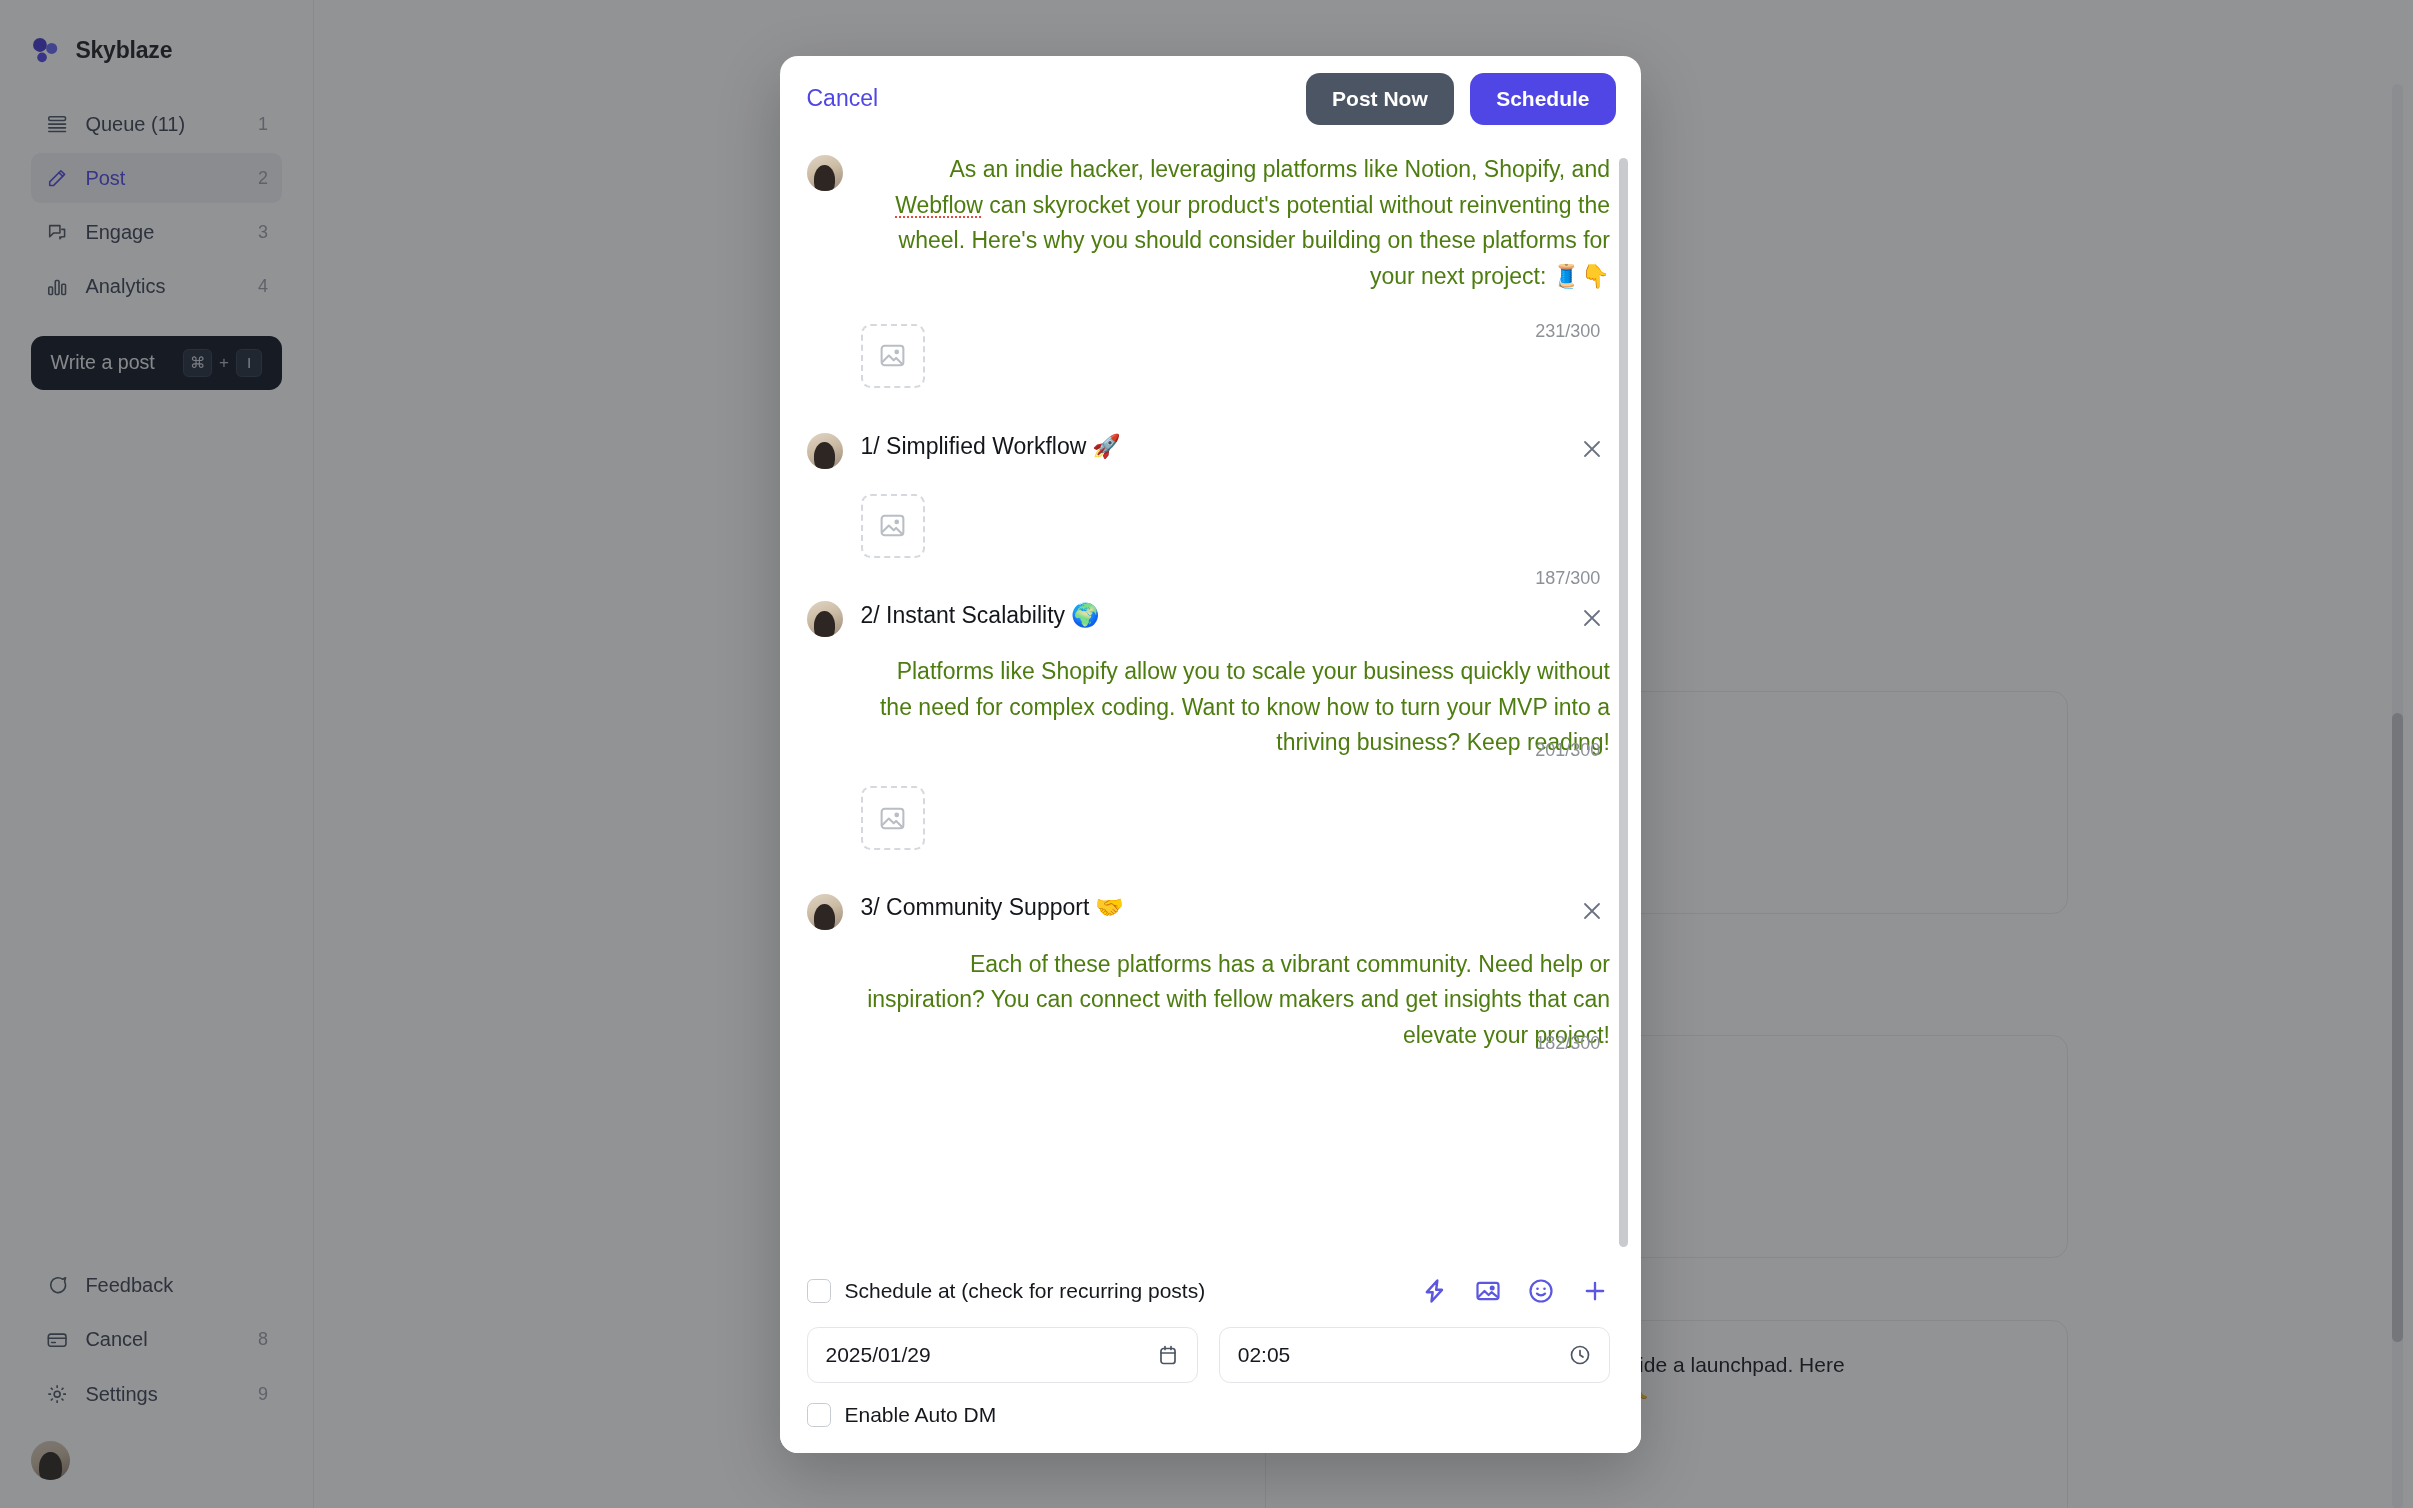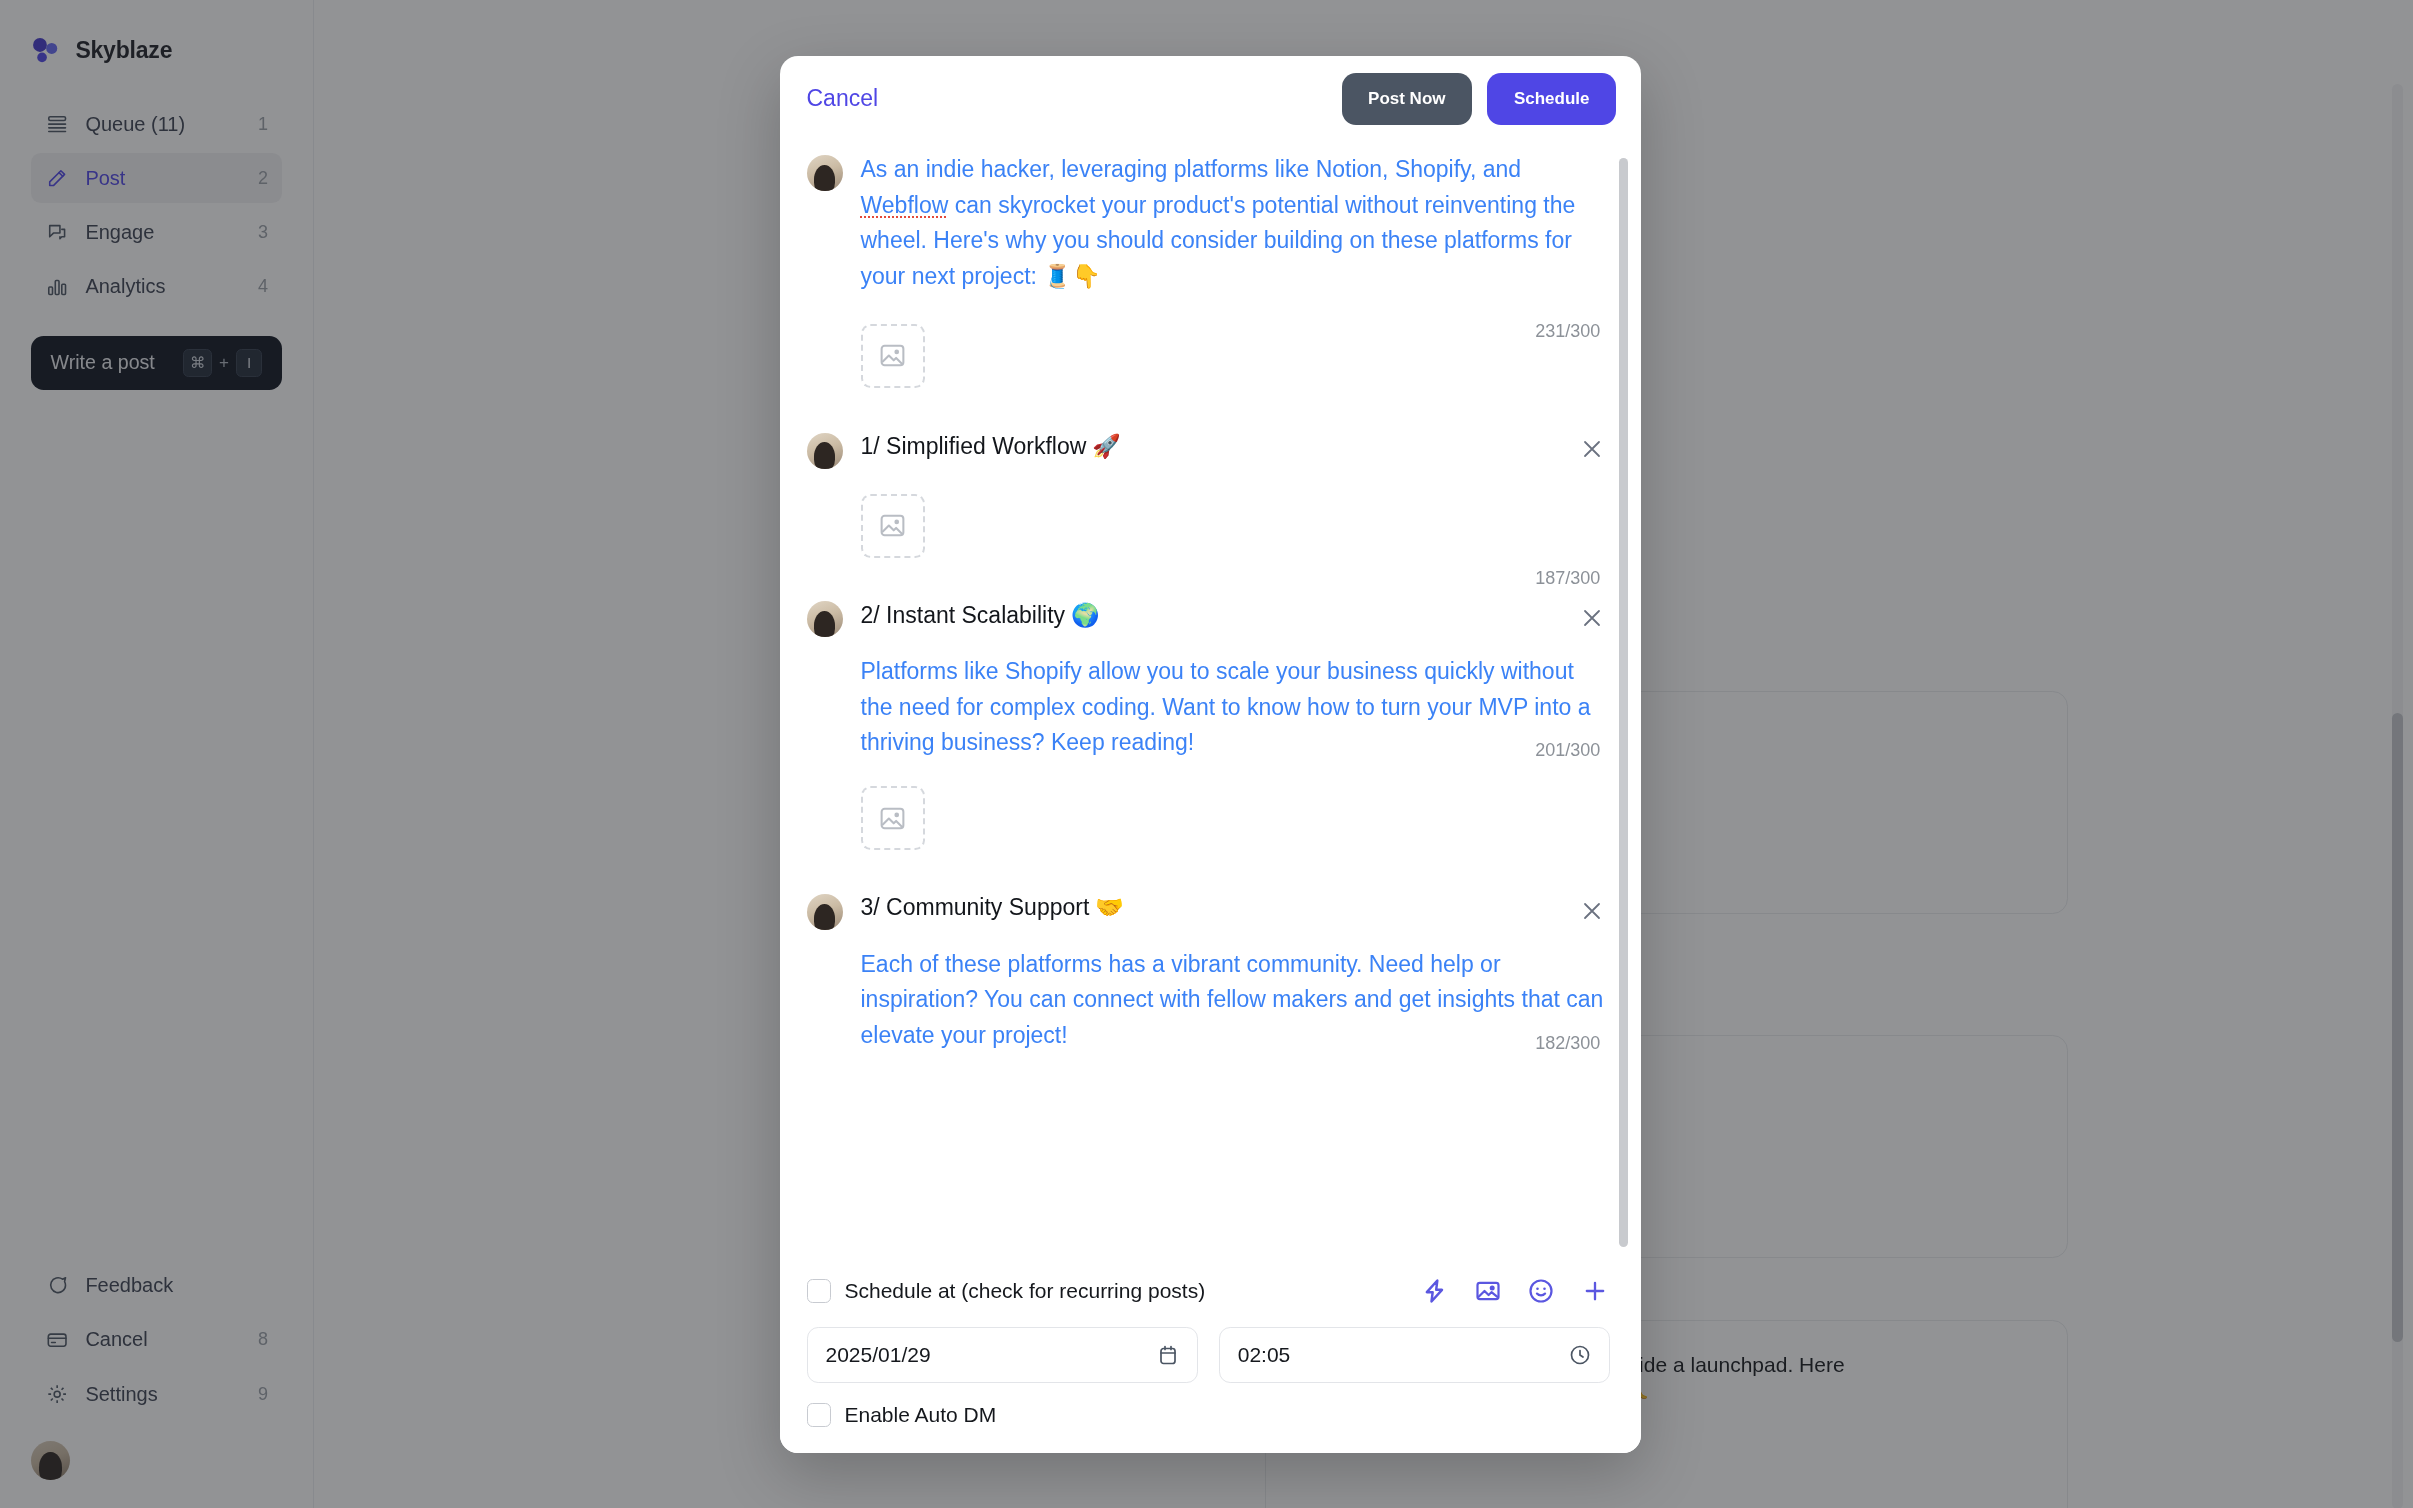--- a/index.html
+++ b/index.html
@@ -104,21 +104,21 @@
   }
 
   .modal-head {
     flex: 0 0 85px; display: flex; align-items: center; justify-content: space-between;
     padding: 0 25px 0 26.5px;
   }
   .cancel-btn { font-size: 23px; color: #4f46e5; font-weight: 500; background: none; border: none; cursor: pointer; font-family: inherit; }
   .head-actions { display: flex; align-items: center; gap: 15.4px; }
   .btn {
     border: none; border-radius: 14px; height: 52px; padding: 0 26.5px;
-    font-size: 17px; font-weight: 600; color: #ffffff; cursor: pointer;
+    font-size: 21px; font-weight: 600; color: #ffffff; cursor: pointer;
     font-family: inherit;
   }
   .btn.secondary { background: #4b5563; }
   .btn.primary { background: #4f46e5; }
 
   .modal-scroll {
     flex: 1 1 auto; position: relative; overflow: hidden;
     padding: 0 31px 0 26.5px;
   }
   .sb-track {
@@ -136,21 +136,21 @@
     width: 36px; height: 36px; flex: 0 0 36px; border-radius: 50%; margin-top: 2.8px;
     background: linear-gradient(160deg,#e0d5c4 0%,#cbbba4 45%,#9a8977 100%);
     position: relative; overflow: hidden;
   }
   .avatar::after {
     content: ""; position: absolute; left: 7.7px; top: 9.8px; width: 21px; height: 29px;
     border-radius: 50% 50% 40% 40%; background: #2d2622;
   }
   .post-main { flex: 1; min-width: 0; }
   .post-title { font-size: 23px; line-height: 1.45; color: #13161b; }
-  .post-text { font-size: 23px; line-height: 1.55; color: #3b82f6; }
+  .post-text { font-size: 23px; line-height: 1.55; color: #4d7c0f; text-align: right; }
   .post-text .misspell {
     text-decoration: underline; text-decoration-style: dotted;
     text-decoration-color: #e34a3a; text-decoration-thickness: 2.1px;
     text-underline-offset: 4.2px;
   }
   .counter {
     position: absolute; right: 9.8px; font-size: 18px; color: #8c9198;
   }
   .close-x {
     position: absolute; right: 2.8px; top: 0;

